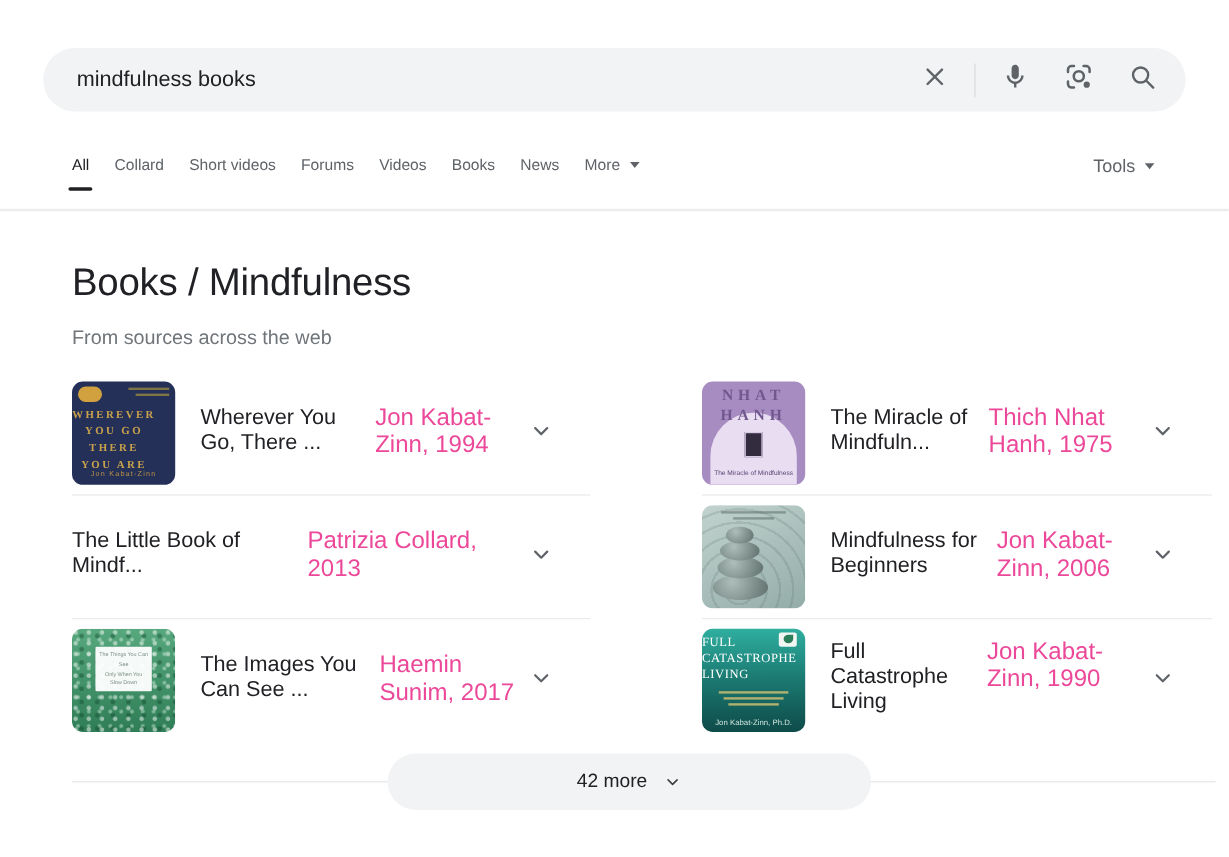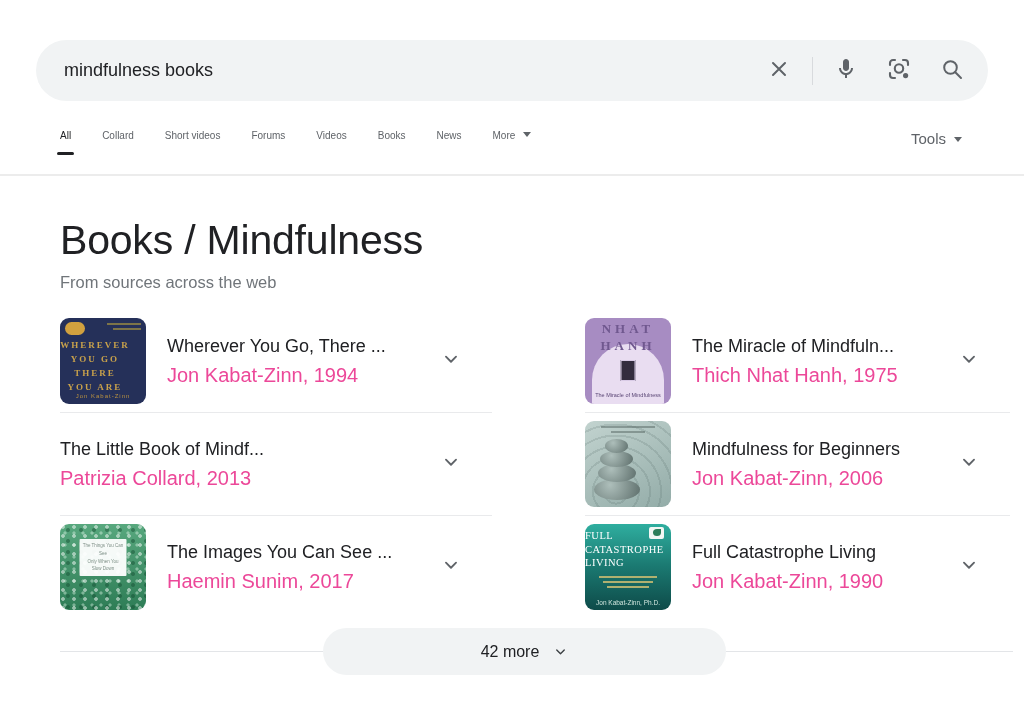--- a/index.html
+++ b/index.html
@@ -1,45 +1,45 @@
 <!DOCTYPE html>
 <html><head>
 <meta charset="utf-8">
 <style>
   * { margin:0; padding:0; box-sizing:border-box; }
   html,body { width:1024px; height:714px; background:#fff; font-family:"Liberation Sans", sans-serif; position:relative; overflow:hidden; }
 
   
-  .search-bar { position:absolute; left:36px; top:40px; width:952px; height:61px;
+  .search-bar { position:absolute; left:36px; top:40px; width:952px; height:53px;
     background:#f1f3f4; border-radius:31px; display:flex; align-items:center; }
   .search-input { flex:1; border:none; background:transparent; outline:none;
     padding-left:28px; font-size:18px; color:#202124; font-family:"Liberation Sans", sans-serif; }
   .search-icons { display:flex; align-items:center; gap:29px; padding-right:24px; }
   .icon-btn { width:24px; height:24px; display:flex; align-items:center; justify-content:center; cursor:pointer; }
   .vdivider { width:1px; height:28px; background:#d8dadd; margin:0 -8px; }
 
   
-  .tabs { position:absolute; left:60px; top:130px; display:flex; gap:31px; font-size:10px; color:#5f6368; }
+  .tabs { position:absolute; left:60px; top:130px; display:flex; gap:21px; font-size:13px; color:#5f6368; }
   .tab { position:relative; cursor:pointer; white-space:nowrap; padding-bottom:14px; }
   .tab.active { color:#202124; }
   .tab.active::after { content:""; position:absolute; left:-3px; right:-3px; bottom:0; height:3px; background:#202124; border-radius:2px; }
   .tools { position:absolute; right:62px; top:130px; font-size:15px; color:#5f6368; cursor:pointer; }
   .tri-down { display:inline-block; width:0; height:0; border-left:4.5px solid transparent; border-right:4.5px solid transparent; border-top:5px solid #5f6368; margin-left:8px; vertical-align:2px; }
   .tabs-divider { position:absolute; left:0; top:174px; width:1024px; height:2px; background:#ececec; }
 
   
-  .page-title { position:absolute; left:60px; top:217px; font-size:41px; font-weight:400; color:#202124; letter-spacing:-0.2px; }
+  .page-title { position:absolute; left:60px; top:217px; font-size:32px; font-weight:400; color:#202124; letter-spacing:-0.2px; }
   .page-subtitle { position:absolute; left:60px; top:273px; font-size:16.5px; color:#70757a; }
 
   
   .book-grid { position:absolute; left:60px; top:310px; display:grid; grid-template-columns:432px 425px; column-gap:93px; }
   .book-cell { display:flex; align-items:center; padding:8px 0; cursor:pointer; }
   .row-border { border-bottom:1px solid #e9eaec;align-items:center; }
   .cover { width:86px; height:86px; border-radius:9px; margin-right:21px; position:relative; overflow:hidden; flex-shrink:0; }
-  .book-text { display:flex; flex-direction:column; }
+  .book-text { display:flex; flex-direction:row; }
   .book-title { font-size:18px; color:#202124; margin-bottom:7px; }
   .book-author { font-size:20px; color:#ec4899; }
   .card-chevron { margin-left:auto; margin-right:30px; flex-shrink:0; cursor:pointer; }
 
   
   .cover-1 { background:#253059; }
   .c1-badge { position:absolute; top:4px; left:5px; width:20px; height:13px; border-radius:7px; background:#d2a13f; }
   .c1-line { position:absolute; right:5px; height:2px; background:#7d7448; }
   .c1-l1 { top:5px; width:34px; } .c1-l2 { top:10px; width:28px; }
   .c1-text { position:absolute; top:21px; left:0; right:16px; text-align:center; font-family:"Liberation Serif", serif; font-weight:bold; font-size:9px; letter-spacing:2px; line-height:1.55; color:#c8a14b; white-space:pre-line; }

